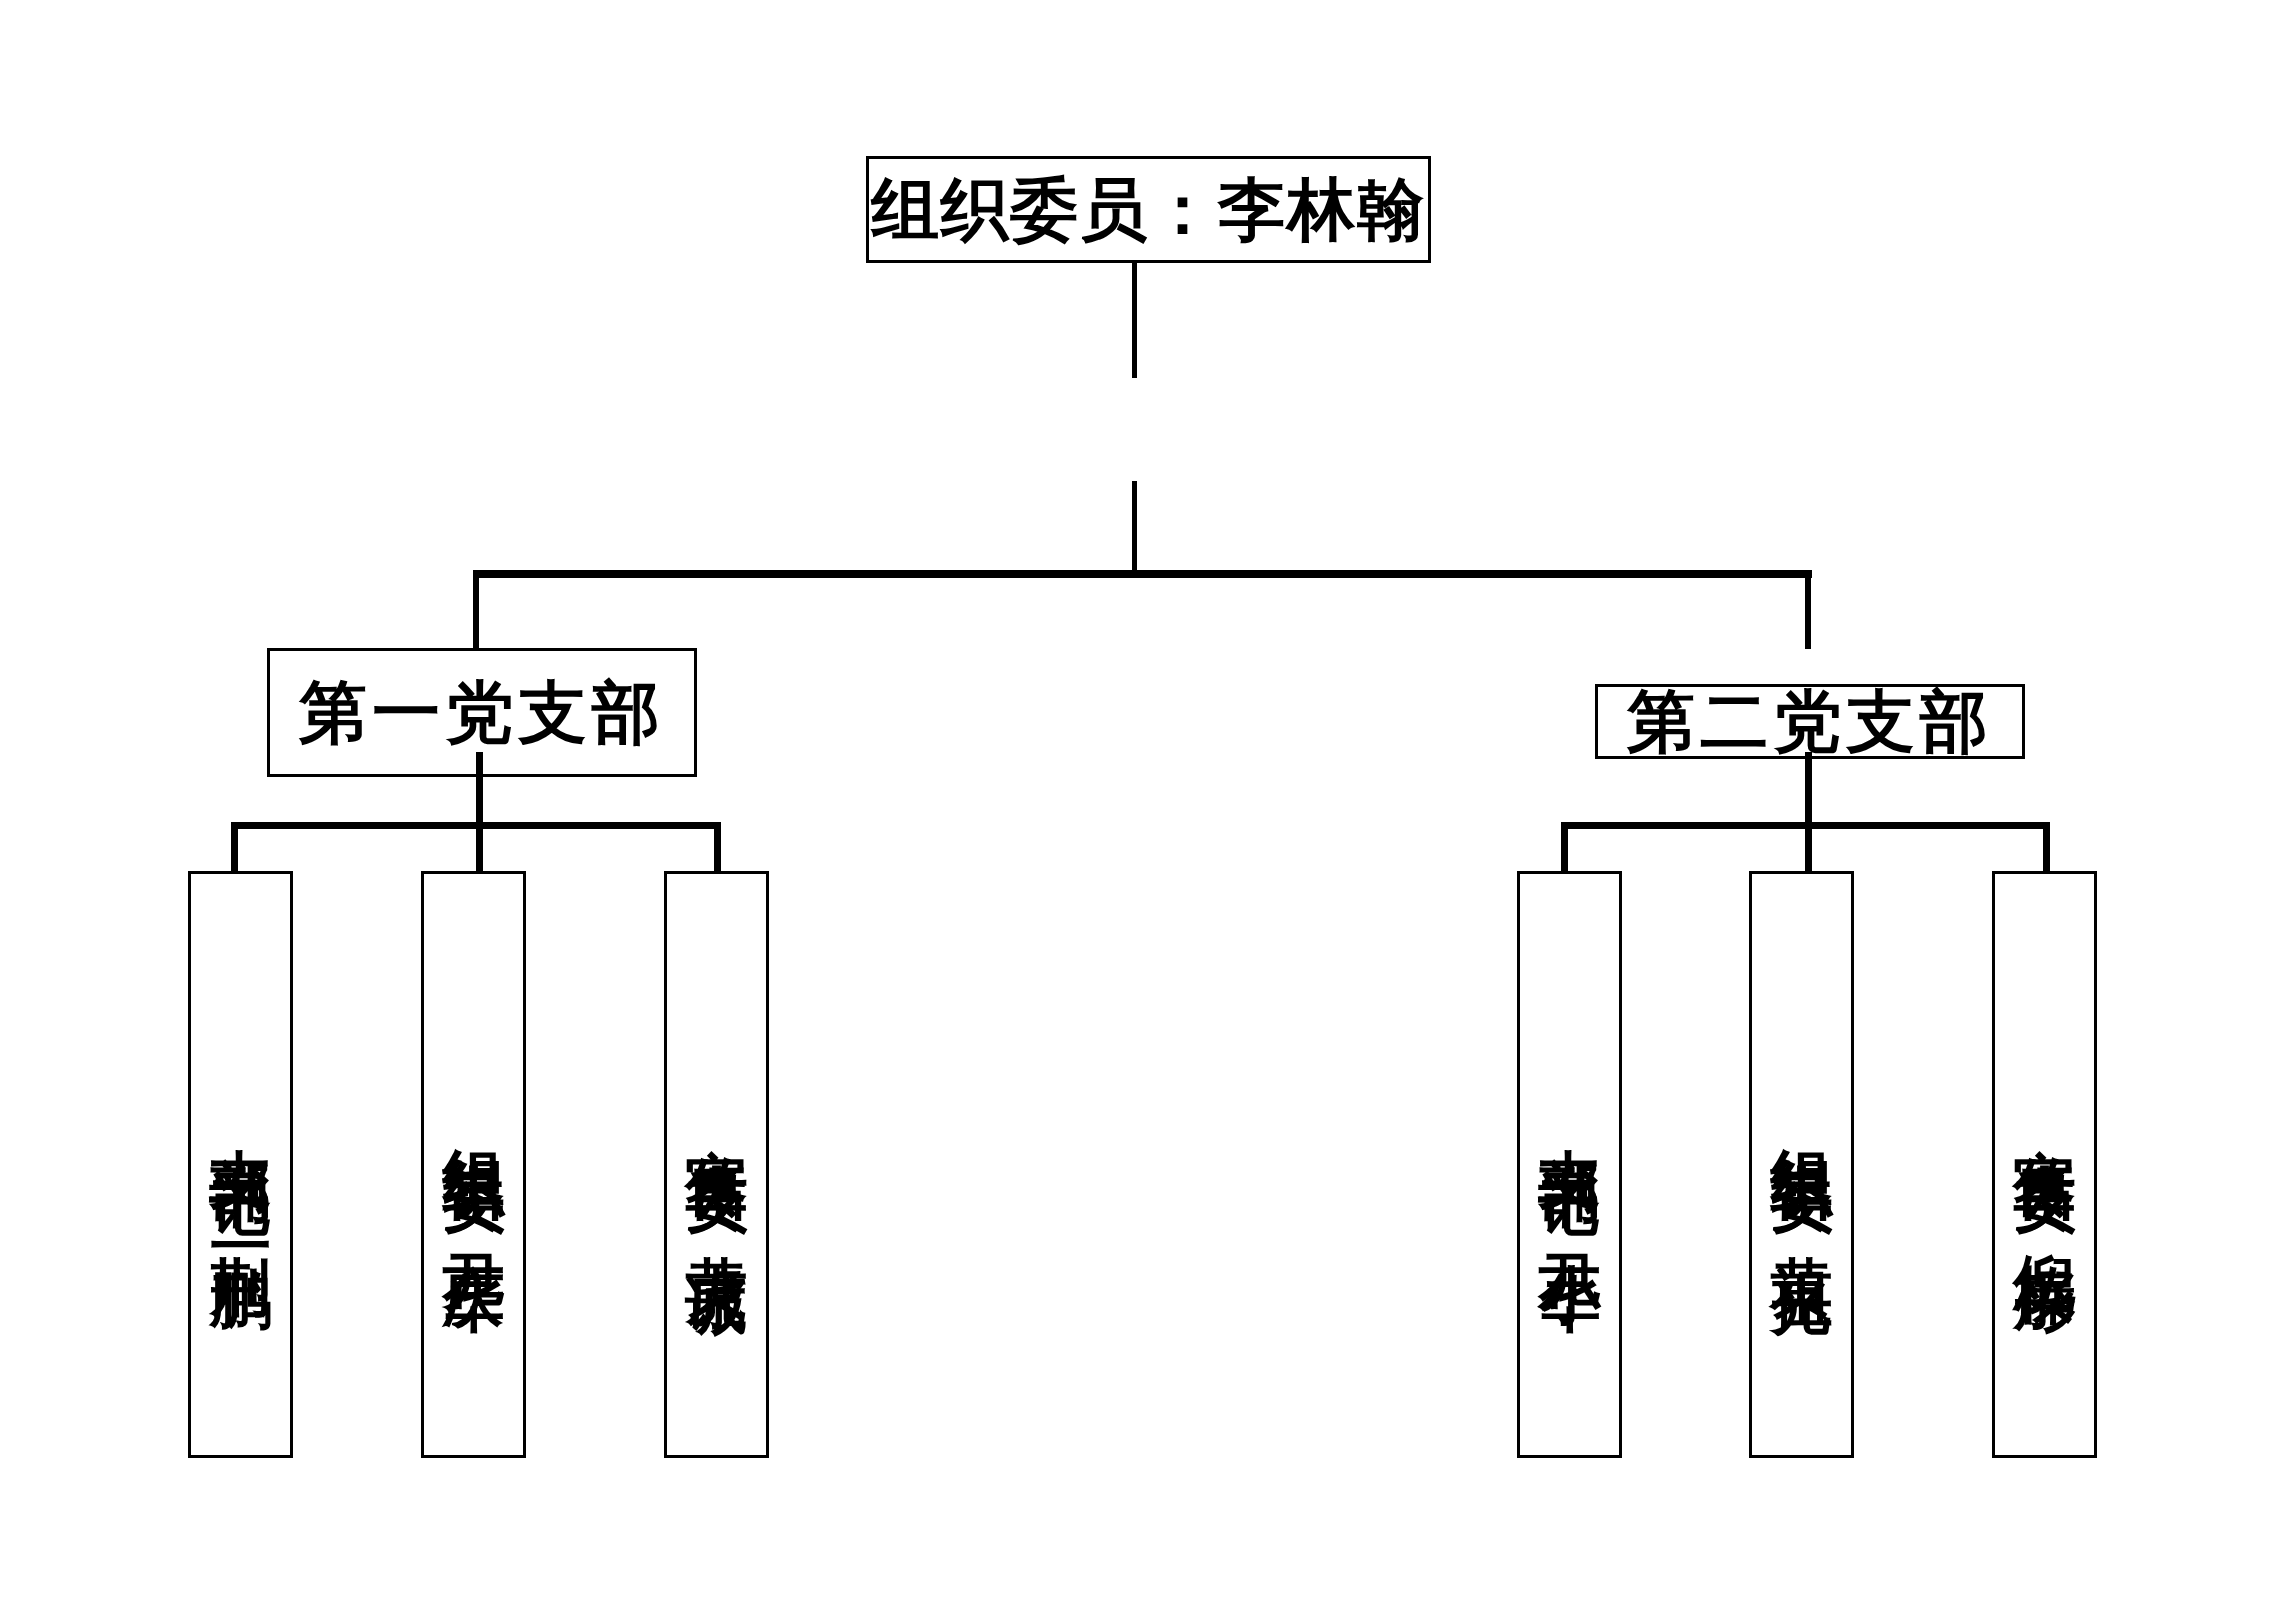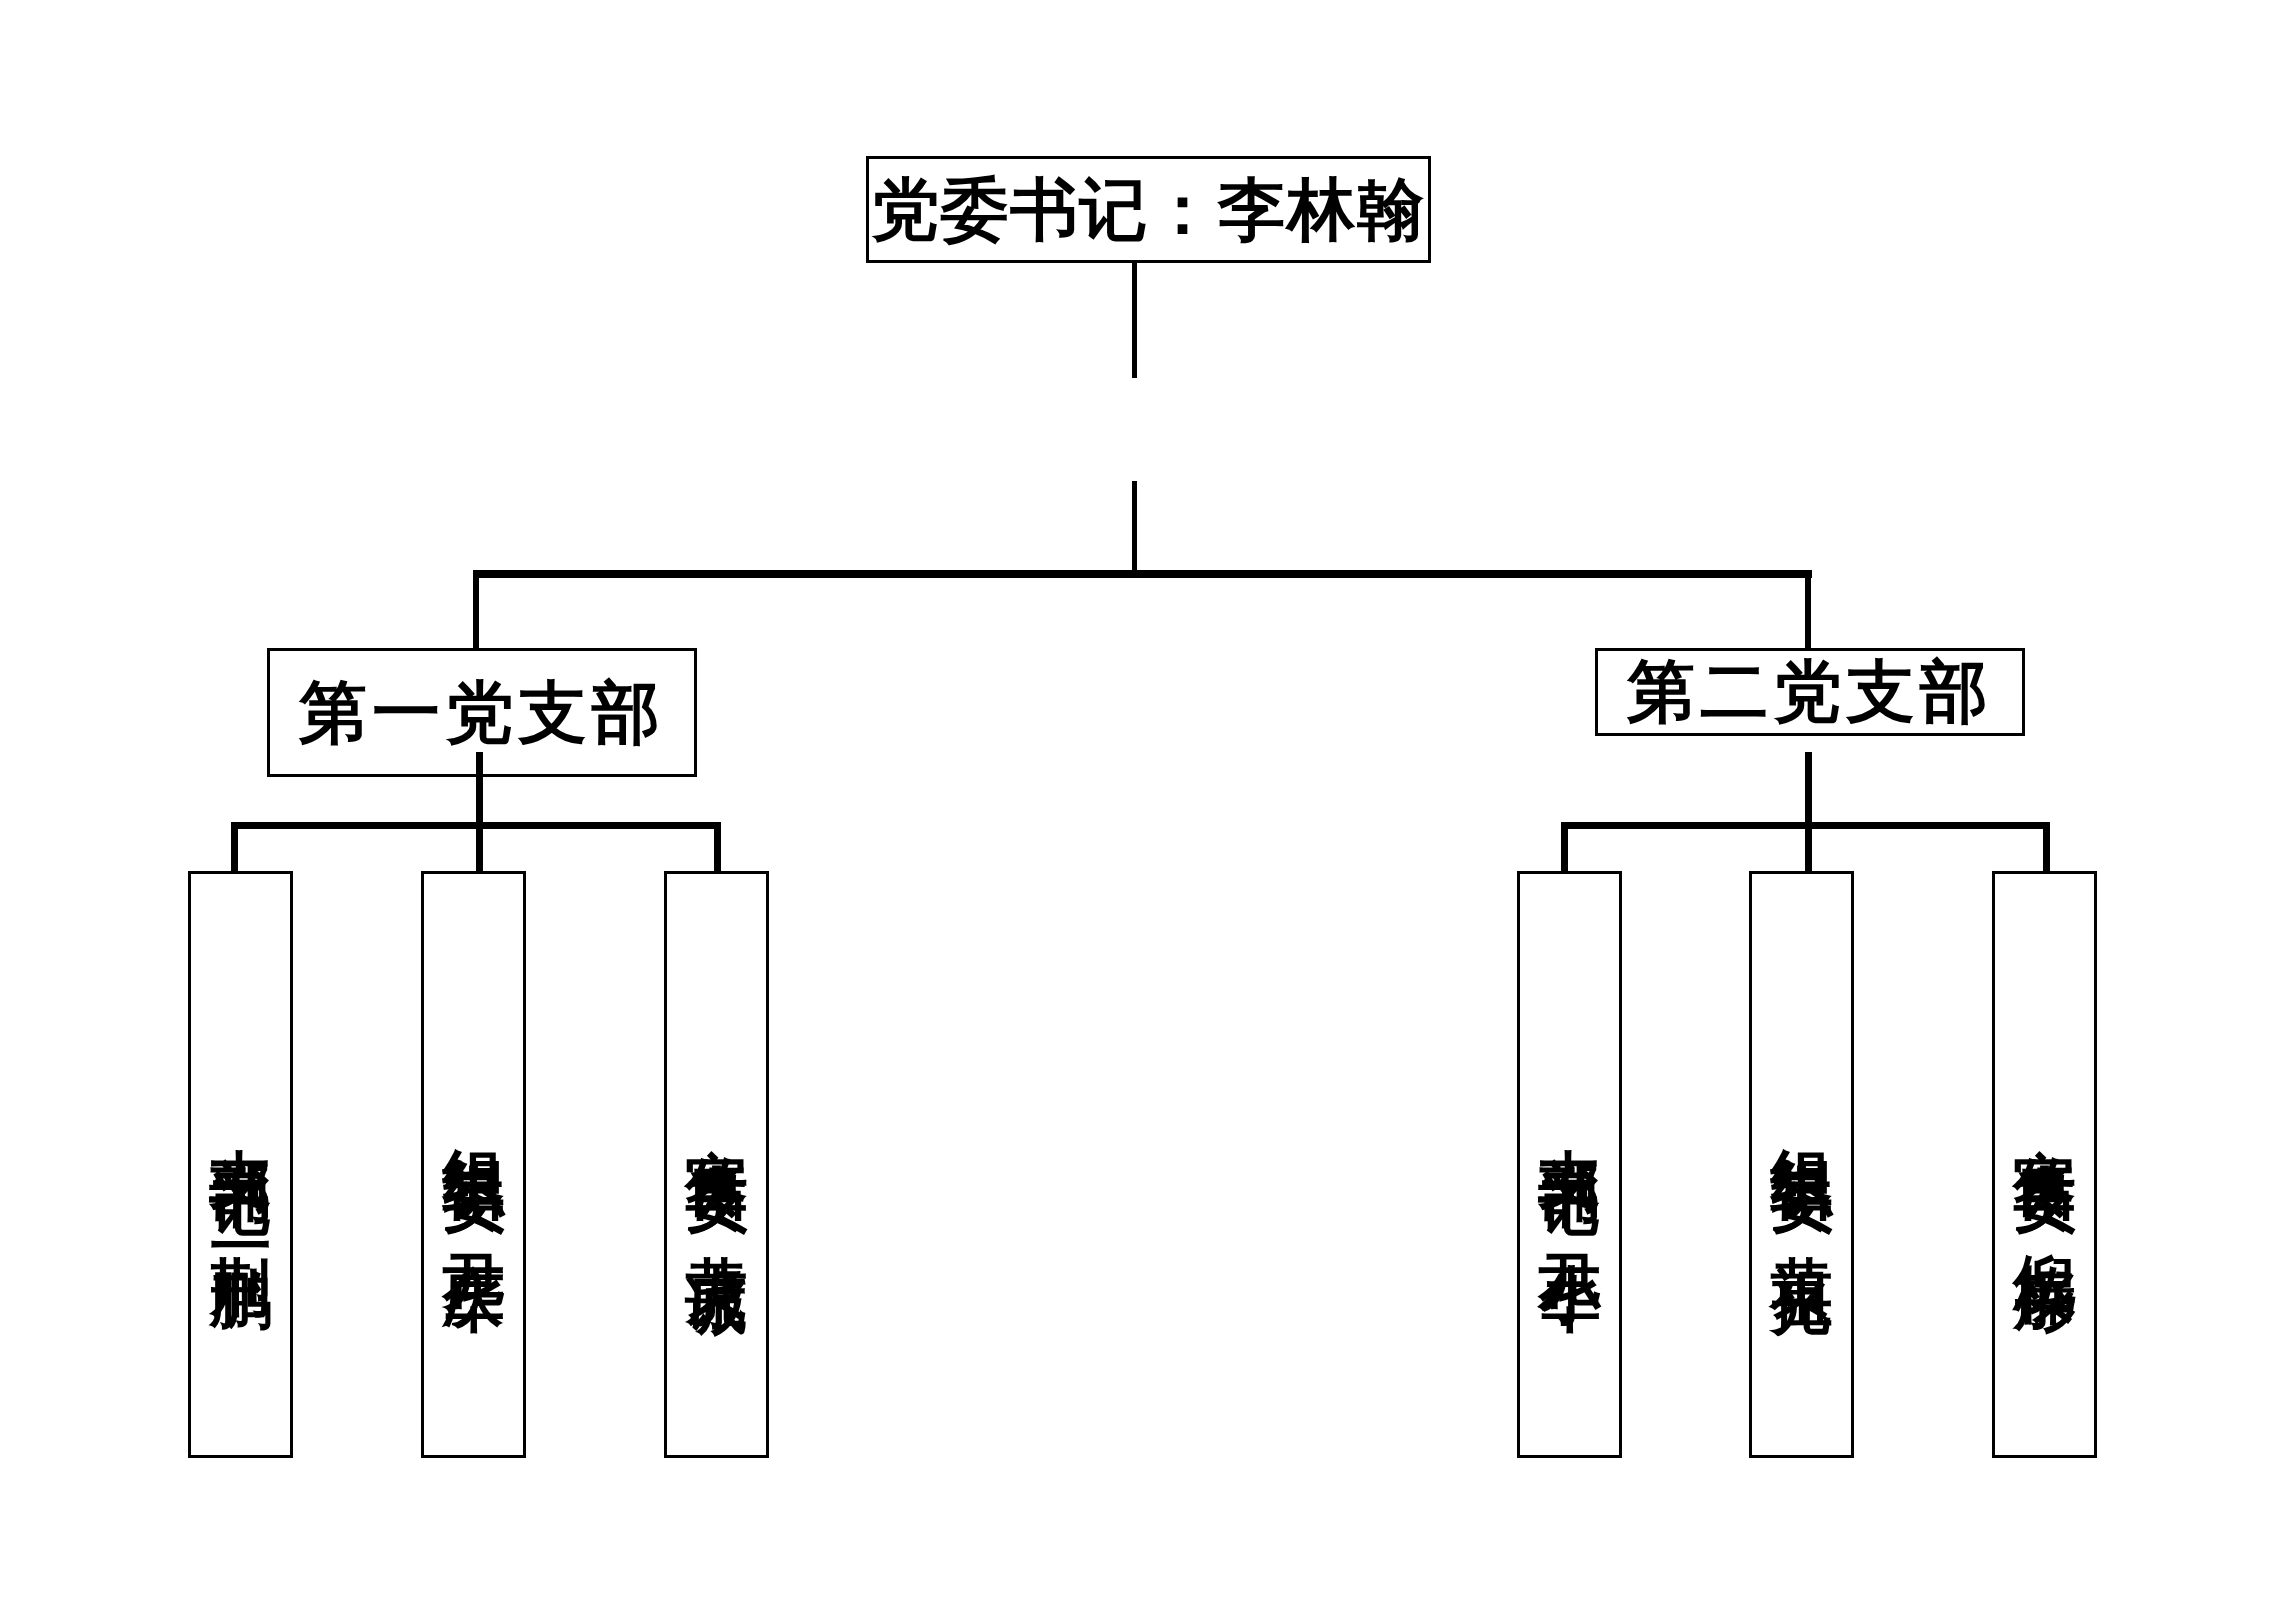--- a/index.html
+++ b/index.html
@@ -47,37 +47,37 @@
     position: absolute;
     background: #000000;
   }
 </style>
 </head>
 <body>
 
 <div class="canvas">
 
   <div class="box" style="left:866px; top:156px; width:565px; height:107px;">
-    <span class="h-text">党委书记：李林翰</span>
+    <span class="h-text">组织委员：李林翰</span>
   </div>
 
   <div class="line" style="left:1132px; top:261px; width:5.2px; height:117px;"></div>
 
 
   <div class="line" style="left:1132px; top:481px; width:5.2px; height:93px;"></div>
 
   <div class="line" style="left:473px; top:570px; width:1339px; height:7.8px;"></div>
   <div class="line" style="left:473px; top:570px; width:5.9px; height:79px;"></div>
   <div class="line" style="left:1805px; top:570px; width:5.9px; height:79px;"></div>
 
   <div class="box branch" style="left:267px; top:648px; width:430px; height:129px;">
     <span class="h-text">第一党支部</span>
   </div>
 
-  <div class="box branch" style="left:1595px; top:648px; width:430px; height:88px;">
+  <div class="box branch" style="left:1595px; top:684px; width:430px; height:75px;">
     <span class="h-text">第二党支部</span>
   </div>
 
   <div class="line" style="left:476px; top:752px; width:6.5px; height:76px;"></div>
   <div class="line" style="left:231px; top:822px; width:489px; height:7.2px;"></div>
   <div class="line" style="left:231px; top:822px; width:6.5px; height:51px;"></div>
   <div class="line" style="left:476px; top:822px; width:6.5px; height:51px;"></div>
   <div class="line" style="left:714px; top:822px; width:6.5px; height:51px;"></div>
 
   <div class="line" style="left:1805px; top:752px; width:6.5px; height:76px;"></div>

